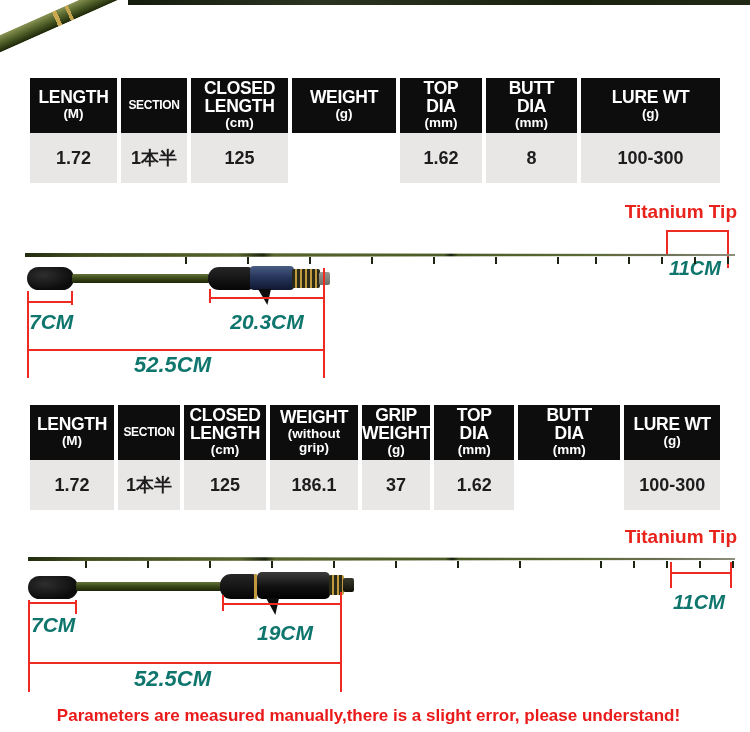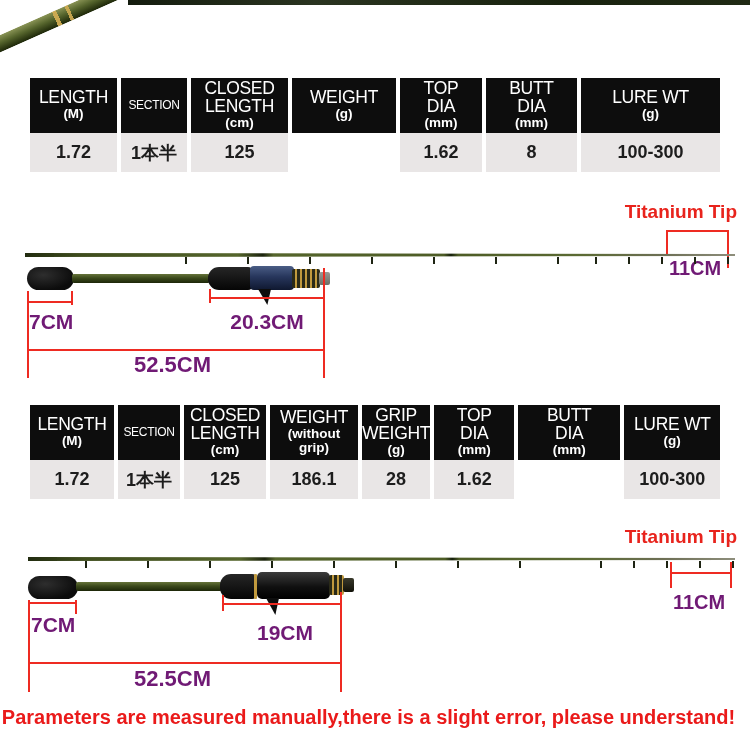--- a/index.html
+++ b/index.html
@@ -14,49 +14,49 @@
   .corner-rod{left:-14px;top:42px;width:172px;height:16px;border-radius:8px;
     transform:rotate(-24deg);transform-origin:left center;
     background-image:
       linear-gradient(90deg,rgba(0,0,0,0) 0 44%,rgba(208,172,82,.95) 44% 46.5%,rgba(0,0,0,0) 46.5% 52%,rgba(208,172,82,.9) 52% 54%,rgba(0,0,0,0) 54% 100%),
       linear-gradient(180deg,#8a9456 0%,#55642c 45%,#1c2608 100%);}
   
   .spec-table{position:absolute;left:30px;width:690px;display:flex;gap:4px;}
   .col{display:flex;flex-direction:column;}
   .th{background:#0d0d0d;color:#ffffff;height:55px;display:flex;flex-direction:column;
       align-items:center;justify-content:center;text-align:center;}
-  .tht{font-size:17.5px;font-weight:normal;line-height:1.02;white-space:pre-line;letter-spacing:-.3px;}
+  .tht{font-size:17.5px;font-weight:bold;line-height:1.02;white-space:pre-line;letter-spacing:-.3px;}
   .tht.sm{font-size:12px;}
   .ths{font-size:13.5px;font-weight:bold;line-height:1.1;white-space:pre-line;}
-  .td{background:#e9e6e6;height:39px;display:flex;align-items:center;justify-content:center;
+  .td{background:#e9e6e6;height:50px;display:flex;align-items:center;justify-content:center;
       font-size:18px;font-weight:bold;color:#1d1d1d;}
   
   .rod-layer{position:absolute;inset:0;}
   .tip-rod{height:4px;clip-path:polygon(0 0,100% 28%,100% 72%,0 100%);
     background:linear-gradient(90deg,#222c10 0%,#3f4d1d 8%,#55652c 30%,#1b230d 33.5%,#55652c 35%,
       #4d5c26 59%,#16200c 60%,#4d5c26 61%,#5b6a33 78%,#6d6f55 90%,#8e8e7c 100%);}
   .ticks{height:7px;background-image:repeating-linear-gradient(90deg,#1e2413 0 2px,transparent 2px 62px);}
   .ticks.dense{background-image:repeating-linear-gradient(90deg,#1e2413 0 2px,transparent 2px 33px);}
   .grip{background:radial-gradient(ellipse at 35% 35%,#2e2e2e,#0c0c0c 70%);border-radius:50px;}
   .blank{background:linear-gradient(180deg,#66743a 0%,#3c4a1c 45%,#1c2608 100%);border-radius:2px;}
   .foregrip{background:linear-gradient(180deg,#262626,#050505);border-radius:11px 4px 4px 11px;}
   .seat-blue{background:linear-gradient(180deg,#4a5d85 0%,#27365c 45%,#0f1830 100%);border-radius:4px;}
   .seat-black{background:linear-gradient(180deg,#3c3c3c 0%,#101010 55%,#000 100%);border-radius:5px;}
   .trigger{background:#0d0d0d;clip-path:polygon(0 0,100% 0,72% 100%);}
   .goldrings{background:repeating-linear-gradient(90deg,#27271500 0,#2a2a18 0 3px,#c19a3e 3px 5px);border-radius:2px;}
   .goldband{background:#c19a3e;border-radius:1px;}
   .cap{background:linear-gradient(180deg,#9a9a94,#6e6e66);border-radius:2px;}
   .cap.dark{background:linear-gradient(180deg,#3a3a2c,#101008);}
   
   .redline{position:absolute;background:#ee2b22;}
-  .mlabel{position:absolute;color:#701a75;font-weight:bold;font-size:21px;line-height:1;}
+  .mlabel{position:absolute;color:#0f766e;font-weight:bold;font-size:21px;line-height:1;font-style:italic;}
   .mlabel.center{text-align:center;}
   .tip-title{position:absolute;color:#e8231c;font-weight:bold;font-size:19px;line-height:1;}
   .disclaimer{position:absolute;left:0;top:706px;width:737px;text-align:center;
-    color:#ea1a1a;font-weight:bold;font-size:20px;}
+    color:#ea1a1a;font-weight:bold;font-size:17px;}
 </style>
 </head>
 <body>
 
 <div id="stage">
 
   <div class="abs top-bar"></div>
   <div class="abs corner-rod"></div>
 
   <div class="spec-table" style="top:78px">
@@ -173,21 +173,21 @@
 grip)</span>
       </div>
       <div class="td">186.1</div>
     </div>
     <div class="col" style="flex:0 0 68px">
       <div class="th">
         <span class="tht">GRIP
 WEIGHT</span>
         <span class="ths">(g)</span>
       </div>
-      <div class="td">28</div>
+      <div class="td">37</div>
     </div>
     <div class="col" style="flex:0 0 80px">
       <div class="th">
         <span class="tht">TOP
 DIA</span>
         <span class="ths">(mm)</span>
       </div>
       <div class="td">1.62</div>
     </div>
     <div class="col" style="flex:0 0 102px">

